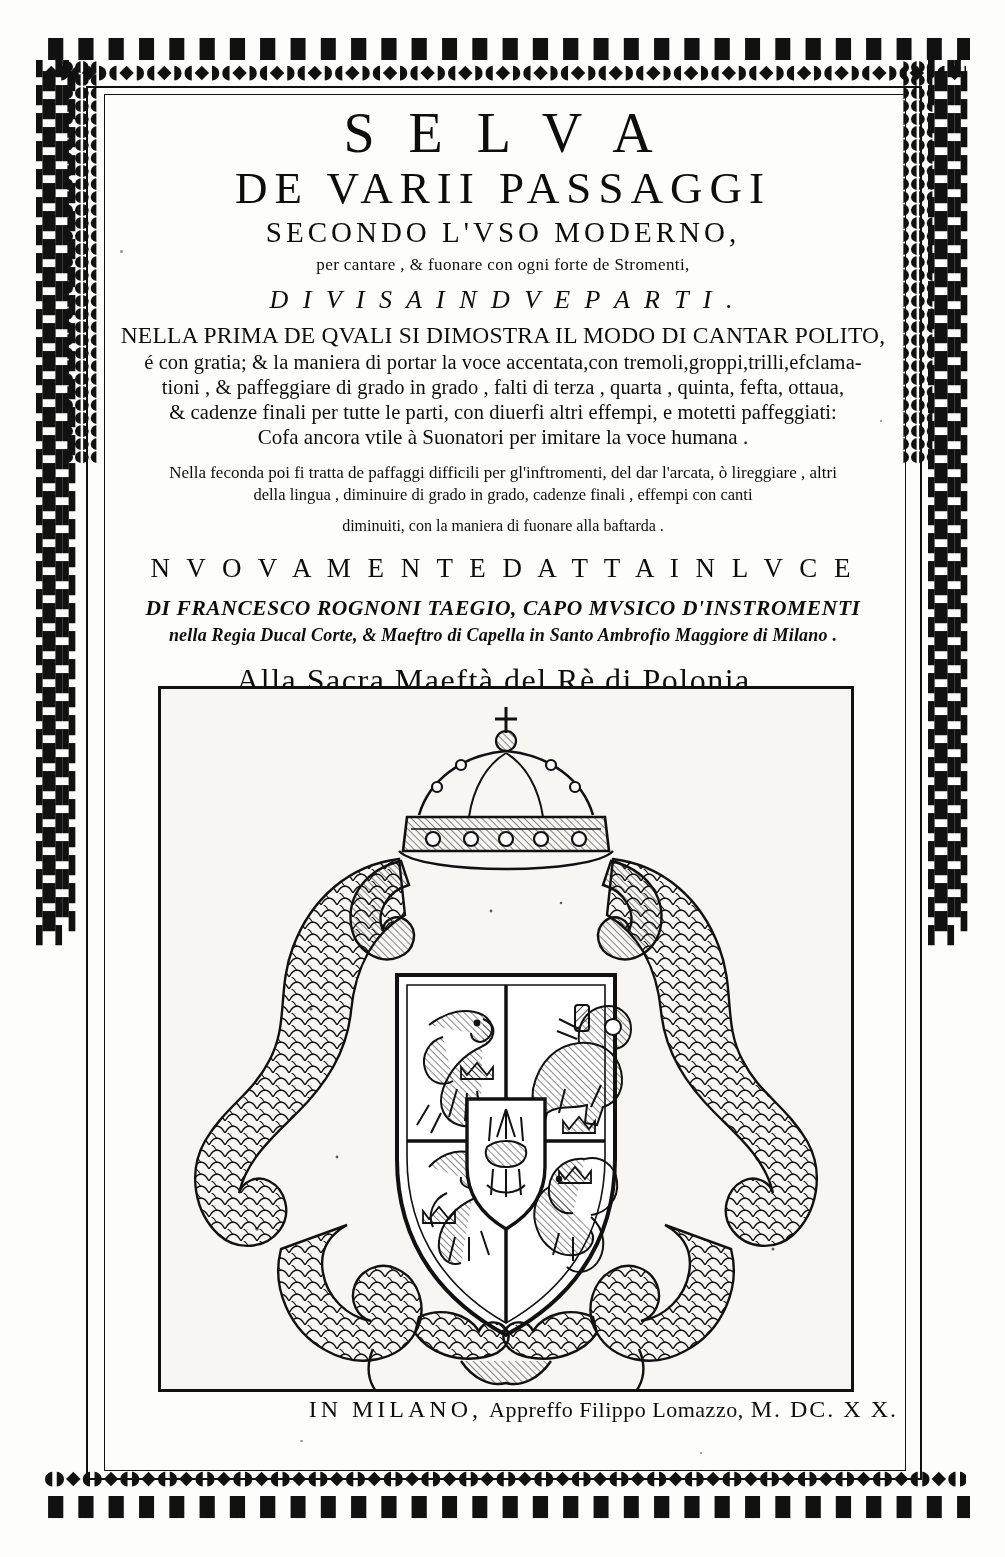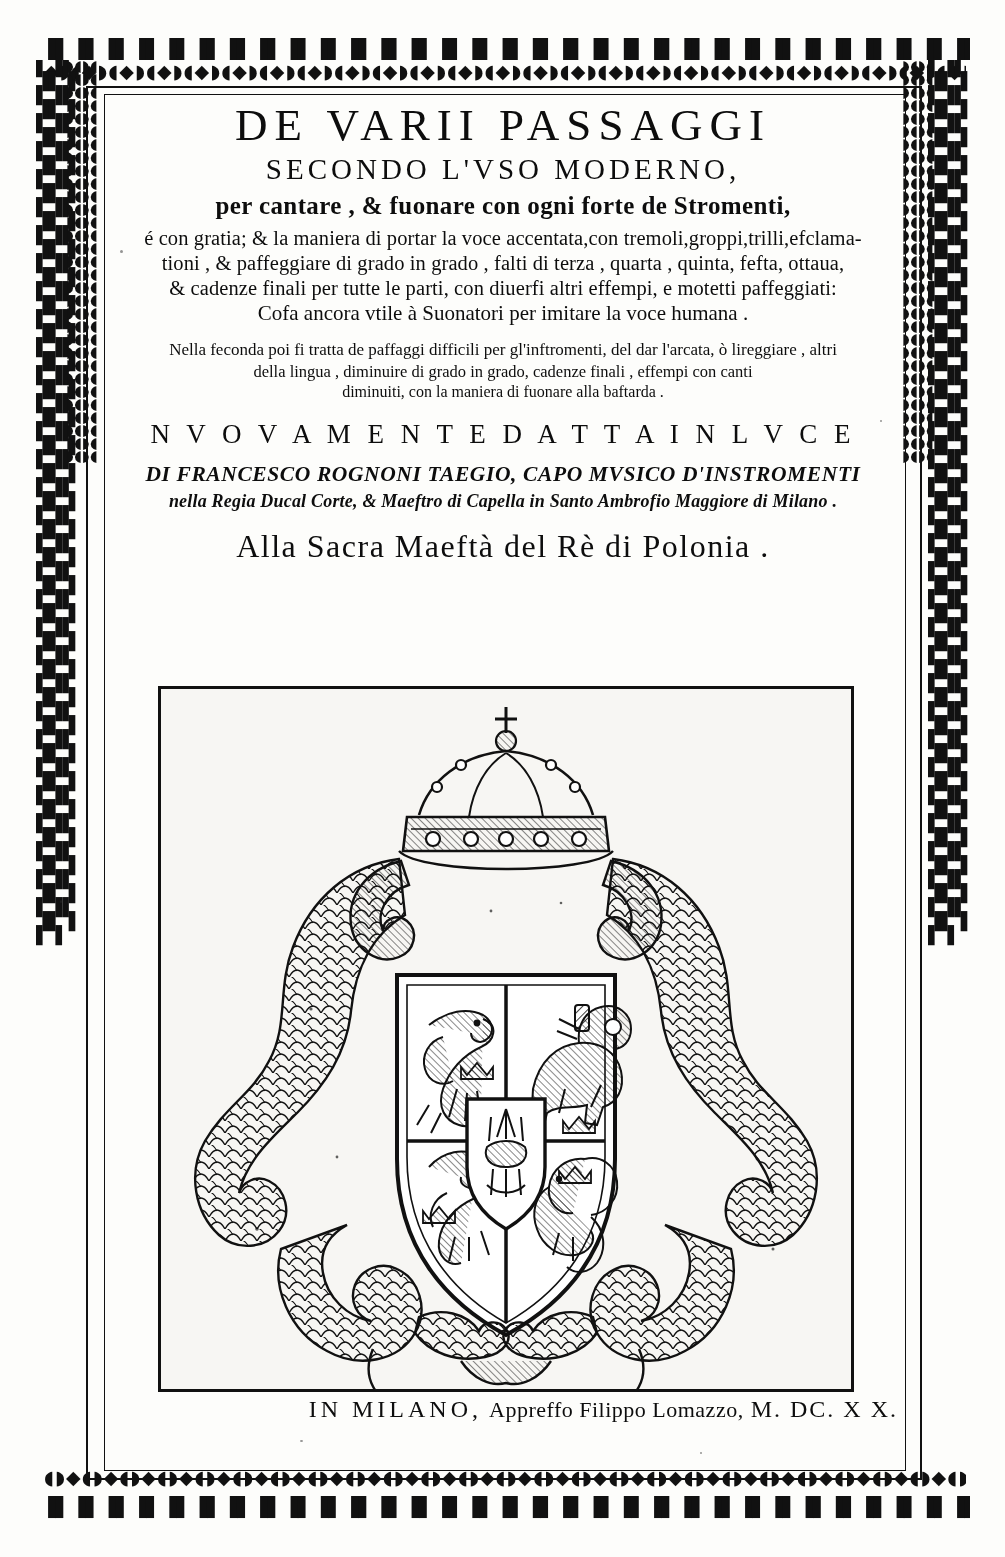--- a/index.html
+++ b/index.html
@@ -104,24 +104,23 @@
     line-height: 1.05;
     margin: 2px 0 0 0;
     font-weight: normal;
   }
   .line-secondo {
     font-size: 29px;
     letter-spacing: 4px;
     margin: 4px 0 0 0;
   }
   .line-percantare {
-    font-size: 25px;
+    font-size: 17px;
     letter-spacing: 0.4px;
     margin: 6px 0 0 0;
-    font-weight: bold;
   }
   .line-divisa {
     font-size: 26px;
     font-style: italic;
     letter-spacing: 4px;
     margin: 10px 0 2px 0;
   }
 
   .blk-prima {
     margin: 6px 0 0 0;
@@ -133,21 +132,21 @@
   .blk-prima .l4,
   .blk-prima .l5 { font-size: 20.5px; letter-spacing: 0.1px; }
   .blk-prima .l6 { font-size: 21px; }
 
   .blk-seconda {
     margin: 12px 0 0 0;
     line-height: 1.3;
     font-size: 17px;
   }
   .blk-seconda .s2 { font-size: 16.5px; }
-  .blk-seconda .s3 { font-size: 16px; }
+  .blk-seconda .s3 { font-size: 16px; margin-top: 10px; }
 
   .line-nuovamente {
     font-size: 27px;
     letter-spacing: 5px;
     margin: 16px 0 0 0;
   }
   .line-author {
     font-size: 21.5px;
     font-style: italic;
     font-weight: bold;
@@ -214,25 +213,28 @@
 
   <div class="band-vert" id="band-left-outer">▌▐▌▐▌▐▌▐▌▐▌▐▌▐▌▐▌▐▌▐▌▐▌▐▌▐▌▐▌▐▌▐▌▐▌▐▌▐▌▐▌▐▌▐▌▐▌▐▌▐▌▐▌▐▌▐▌▐▌▐▌▐▌▐▌▐▌▐▌▐▌▐▌▐▌▐▌▐▌▐▌▐▌▐▌▐▌▐▌▐▌▐▌▐▌▐▌▐▌▐▌▐▌▐▌▐▌▐▌▐▌▐▌▐▌▐▌▐▌▐▌▐▌▐▌▐▌▐▌▐▌▐▌▐▌▐▌▐▌▐▌▐▌▐▌▐▌▐▌▐▌▐▌▐▌▐▌▐▌▐▌▐▌▐▌▐▌▐▌▐▌▐▌▐▌▐▌▐▌▐▌▐▌▐▌▐▌▐</div>
   <div class="band-vert" id="band-left-inner">◗◖◗◖◗◖◗◖◗◖◗◖◗◖◗◖◗◖◗◖◗◖◗◖◗◖◗◖◗◖◗◖◗◖◗◖◗◖◗◖◗◖◗◖◗◖◗◖◗◖◗◖◗◖◗◖◗◖◗◖◗◖◗◖◗◖◗◖◗◖◗◖◗◖◗◖◗◖◗◖◗◖◗◖◗◖◗◖◗◖◗◖◗◖◗◖◗◖◗◖◗◖◗◖◗◖◗◖◗◖◗◖◗◖◗◖◗◖◗◖◗◖◗◖</div>
   <div class="band-vert" id="band-right-inner">◗◖◗◖◗◖◗◖◗◖◗◖◗◖◗◖◗◖◗◖◗◖◗◖◗◖◗◖◗◖◗◖◗◖◗◖◗◖◗◖◗◖◗◖◗◖◗◖◗◖◗◖◗◖◗◖◗◖◗◖◗◖◗◖◗◖◗◖◗◖◗◖◗◖◗◖◗◖◗◖◗◖◗◖◗◖◗◖◗◖◗◖◗◖◗◖◗◖◗◖◗◖◗◖◗◖◗◖◗◖◗◖◗◖◗◖◗◖◗◖◗◖◗◖</div>
   <div class="band-vert" id="band-right-outer">▌▐▌▐▌▐▌▐▌▐▌▐▌▐▌▐▌▐▌▐▌▐▌▐▌▐▌▐▌▐▌▐▌▐▌▐▌▐▌▐▌▐▌▐▌▐▌▐▌▐▌▐▌▐▌▐▌▐▌▐▌▐▌▐▌▐▌▐▌▐▌▐▌▐▌▐▌▐▌▐▌▐▌▐▌▐▌▐▌▐▌▐▌▐▌▐▌▐▌▐▌▐▌▐▌▐▌▐▌▐▌▐▌▐▌▐▌▐▌▐▌▐▌▐▌▐▌▐▌▐▌▐▌▐▌▐▌▐▌▐▌▐▌▐▌▐▌▐▌▐▌▐▌▐▌▐▌▐▌▐▌▐▌▐▌▐▌▐▌▐▌▐▌▐▌▐▌▐▌▐▌▐▌▐▌▐▌▐</div>
 
   <div id="frame-outer"></div>
   <div id="frame-inner"></div>
 
   <div id="titleblock">
+    <div class="line-selva">S E L V A</div>
     <div class="line-devarii">DE VARII PASSAGGI</div>
     <div class="line-secondo">SECONDO L'VSO MODERNO,</div>
     <div class="line-percantare">per cantare , &amp; fuonare con ogni forte de Stromenti,</div>
+    <div class="line-divisa">D I V I S A   I N   D V E   P A R T I .</div>
 
     <div class="blk-prima">
+      <div class="l1">NELLA PRIMA DE QVALI SI DIMOSTRA IL MODO DI CANTAR POLITO,</div>
       <div class="l2">é con gratia; &amp; la maniera di portar la voce accentata,con tremoli,groppi,trilli,efclama-</div>
       <div class="l3">tioni , &amp; paffeggiare di grado in grado , falti di terza , quarta , quinta, fefta, ottaua,</div>
       <div class="l4">&amp; cadenze finali per tutte le parti, con diuerfi altri effempi, e motetti paffeggiati:</div>
       <div class="l6">Cofa ancora vtile à Suonatori per imitare la voce humana .</div>
     </div>
 
     <div class="blk-seconda">
       <div class="s1">Nella feconda poi fi tratta de paffaggi difficili per gl'inftromenti, del dar l'arcata, ò lireggiare , altri</div>
       <div class="s2">della lingua , diminuire di grado in grado, cadenze finali , effempi con canti</div>
       <div class="s3">diminuiti, con la maniera di fuonare alla baftarda .</div>

